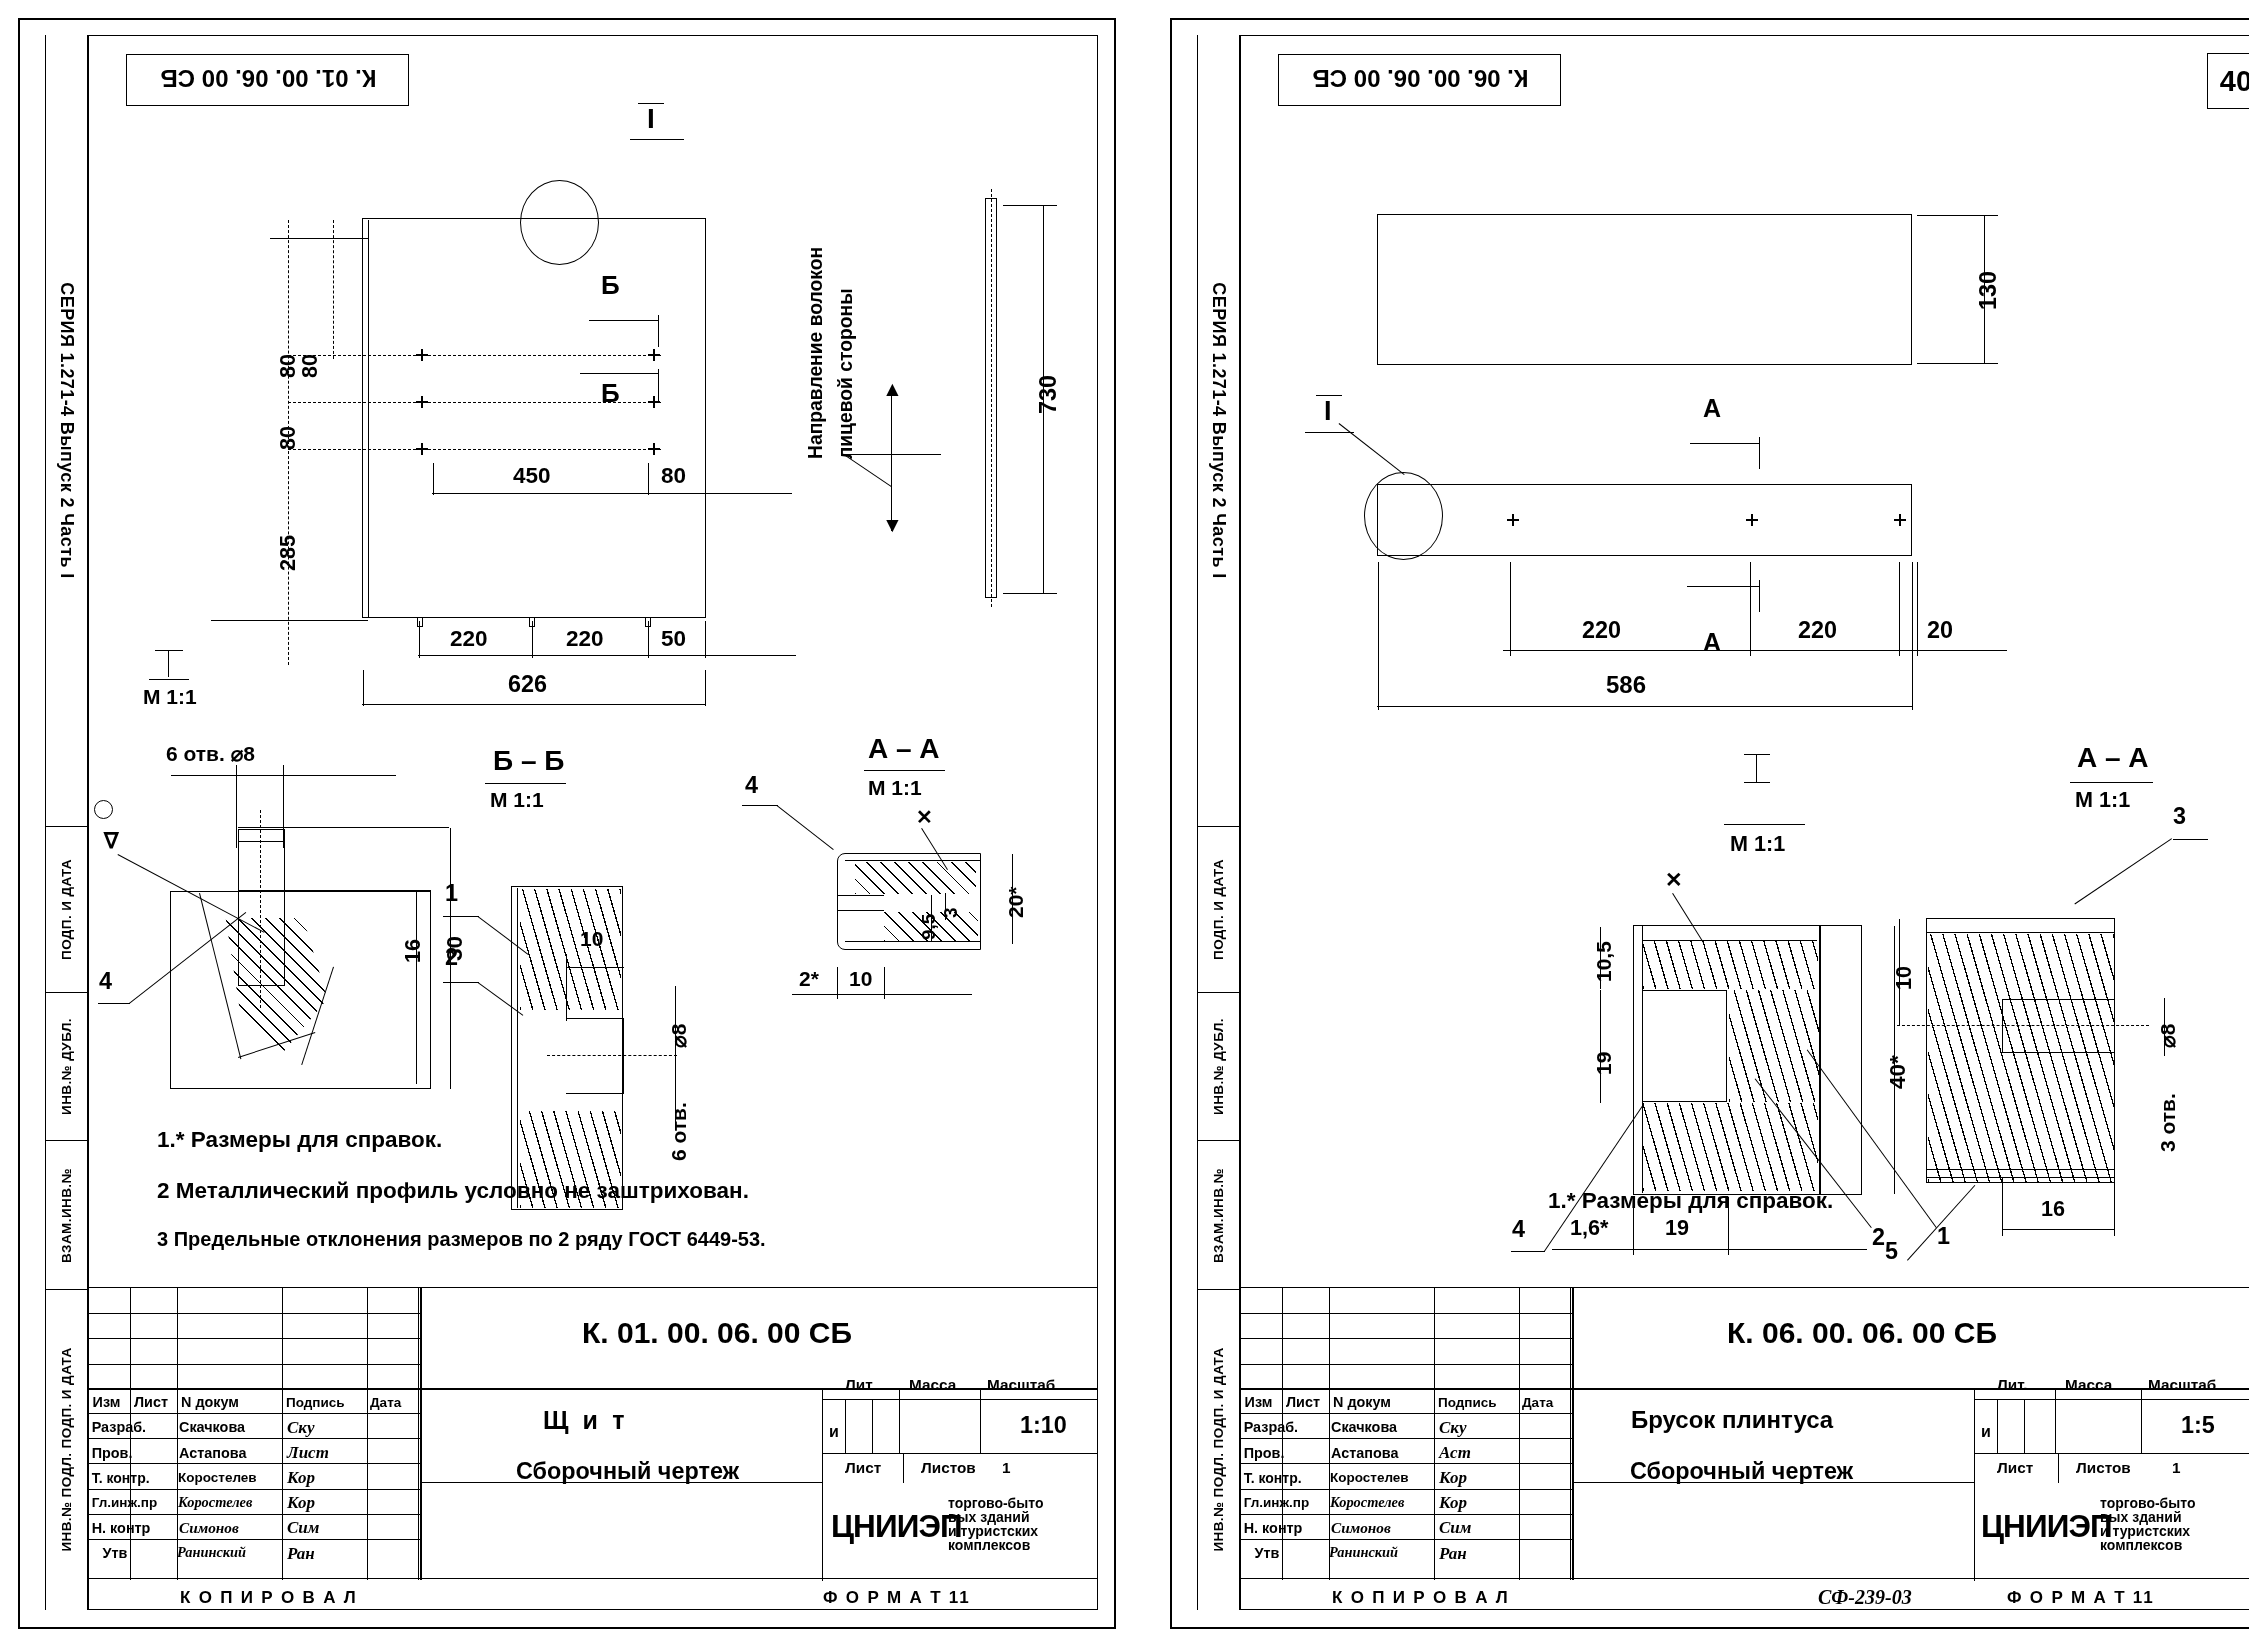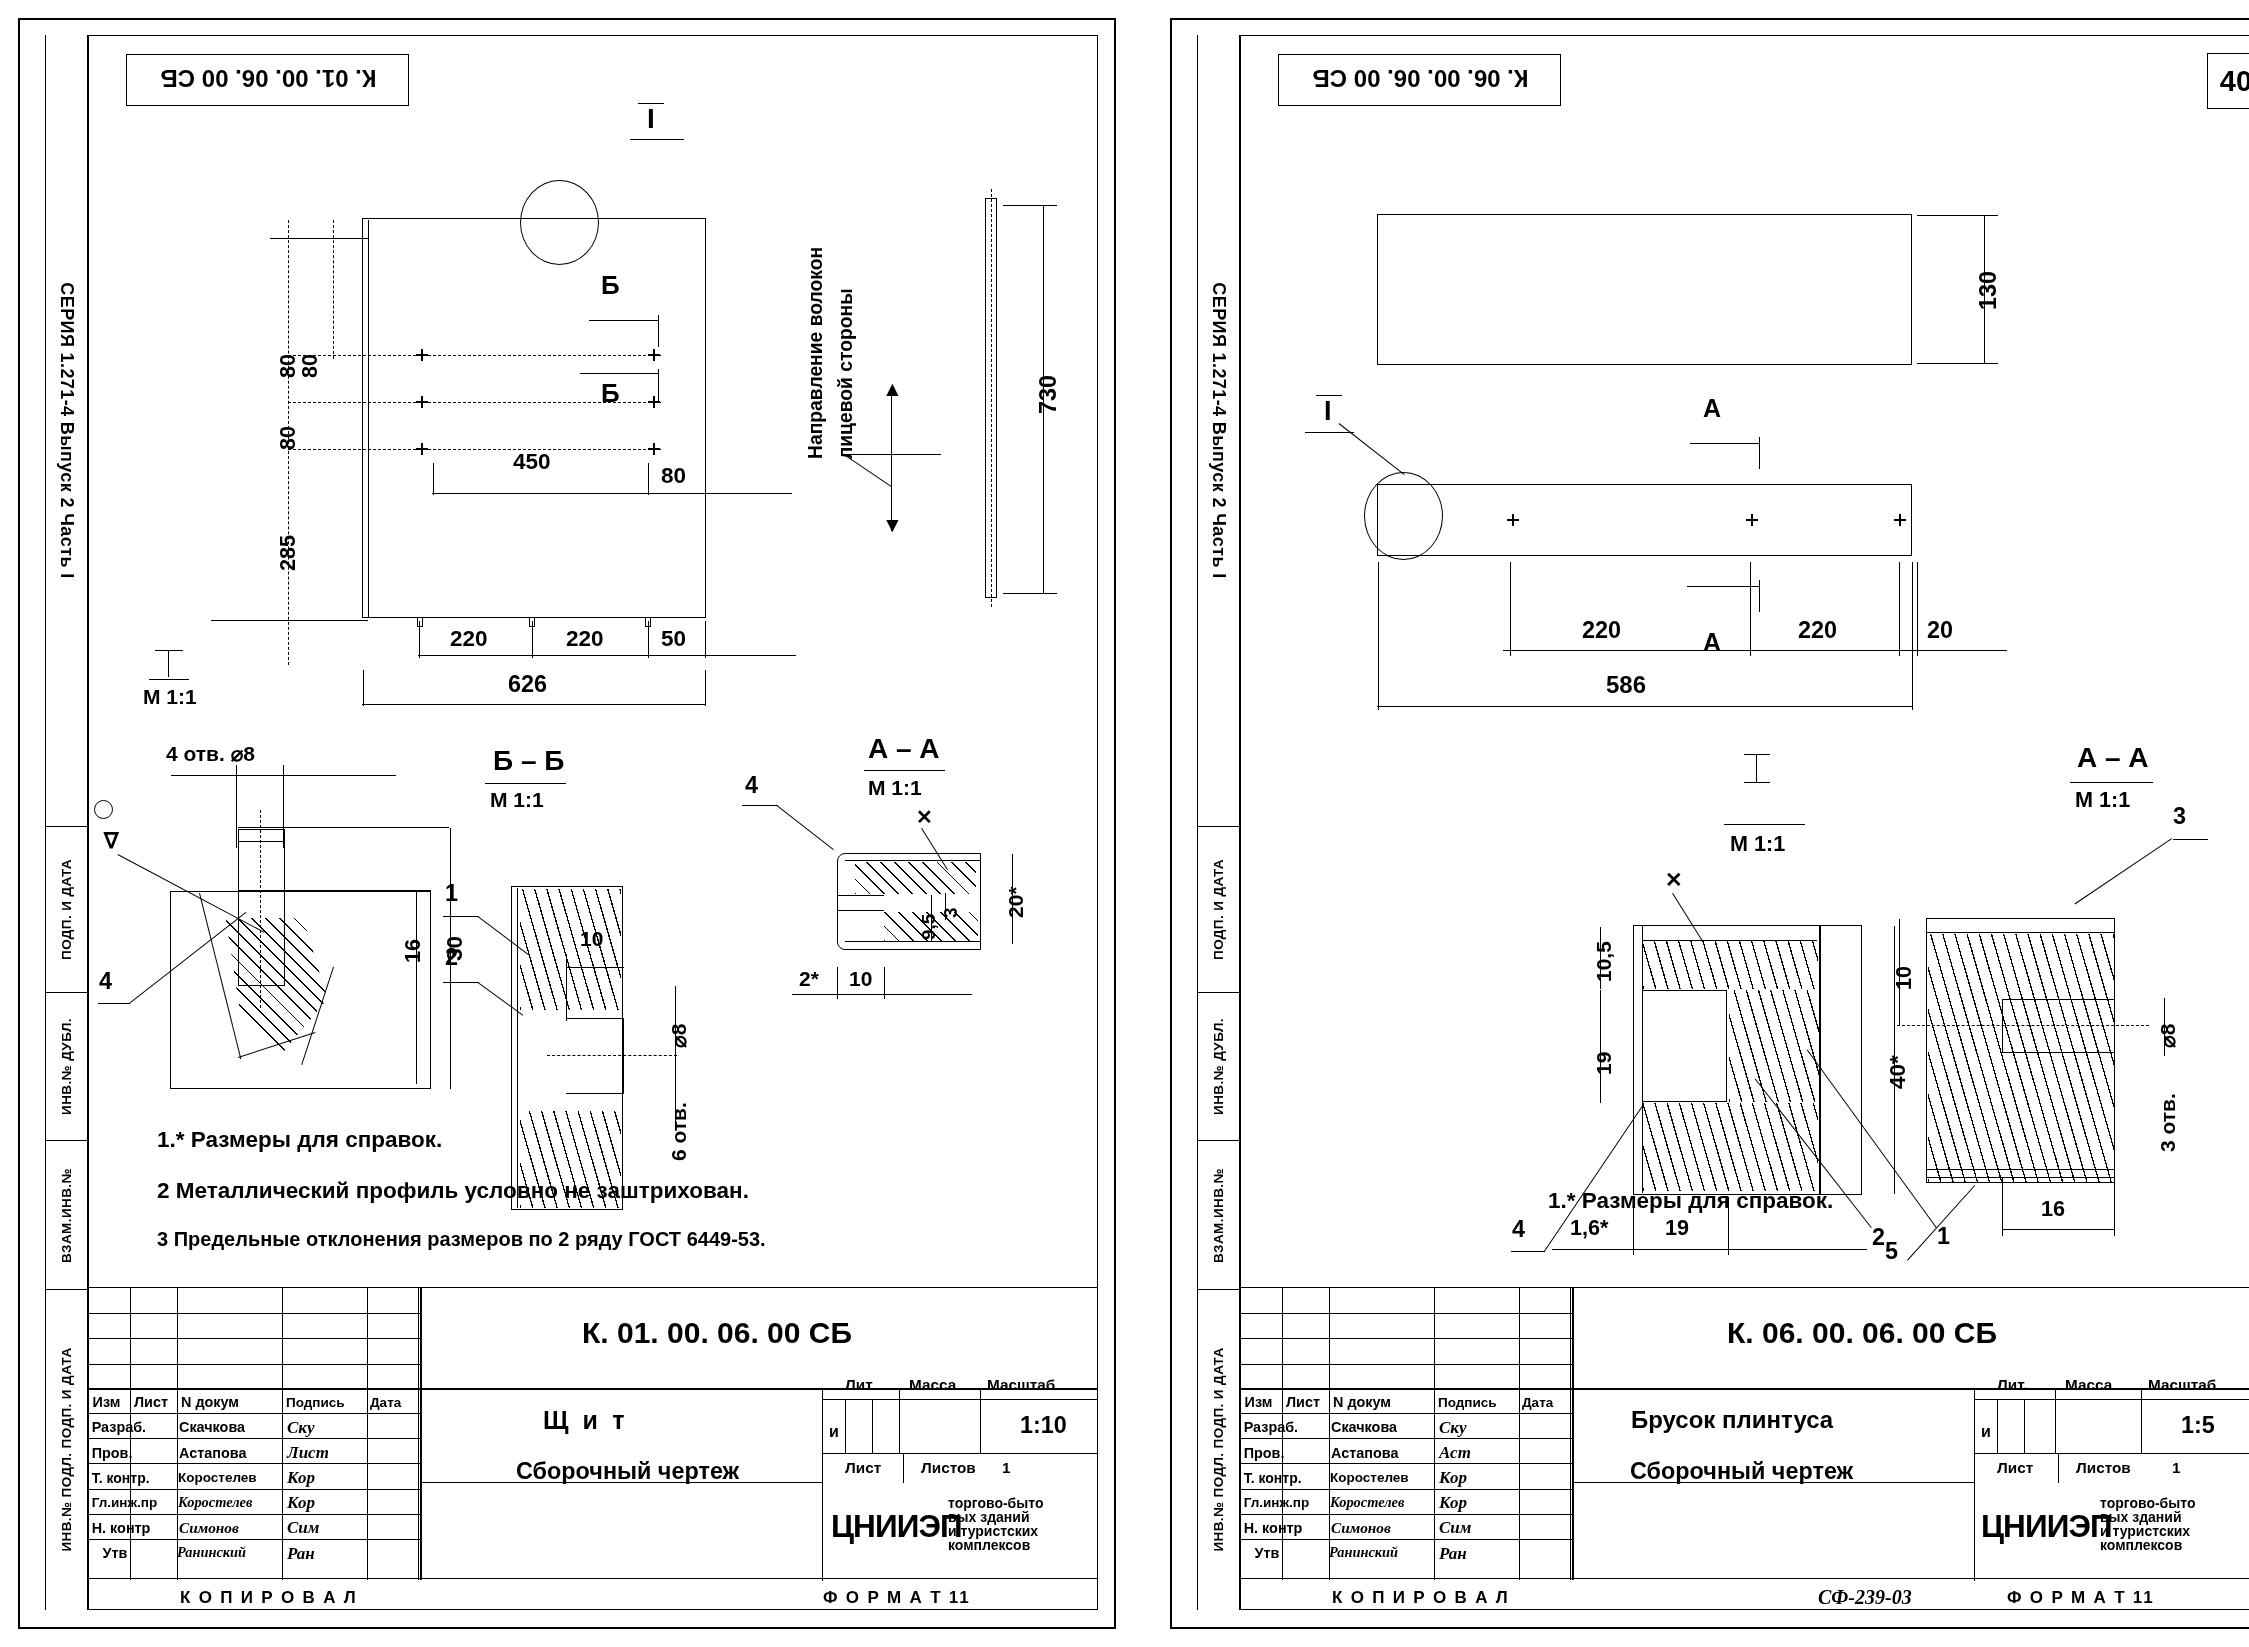--- a/index.html
+++ b/index.html
@@ -156,21 +156,21 @@
   <div class="t" style="left:601px;top:270px;font-size:26px;">Б</div>
   <div class="ln hl" style="left:589px;top:320px;width:70px;"></div>
   <div class="ln vl" style="left:658px;top:315px;height:31.5px;"></div>
   <div class="t" style="left:601px;top:378px;font-size:26px;">Б</div>
   <div class="ln hl" style="left:580px;top:373px;width:79px;"></div>
   <div class="ln vl" style="left:658px;top:369px;height:31.5px;"></div>
 
   <div class="ln hl" style="left:432px;top:493px;width:360px;"></div>
   <div class="ln vl" style="left:433px;top:463px;height:31.5px;"></div>
   <div class="ln vl" style="left:648px;top:463px;height:31.5px;"></div>
-  <div class="t" style="left:513px;top:449px;font-size:22.5px;">450</div>
+  <div class="t" style="left:513px;top:463px;font-size:22.5px;">450</div>
   <div class="t" style="left:661px;top:463px;font-size:22.5px;">80</div>
 
   <div class="ln hl" style="left:418px;top:655px;width:378px;"></div>
   <div class="ln vl" style="left:419px;top:621px;height:37px;"></div>
   <div class="ln vl" style="left:532px;top:621px;height:37px;"></div>
   <div class="ln vl" style="left:648px;top:621px;height:37px;"></div>
   <div class="ln vl" style="left:705px;top:621px;height:37px;"></div>
   <div class="t" style="left:450px;top:626px;font-size:22.5px;">220</div>
   <div class="t" style="left:566px;top:626px;font-size:22.5px;">220</div>
   <div class="t" style="left:661px;top:626px;font-size:22.5px;">50</div>
@@ -198,21 +198,21 @@
   <div class="ln hl" style="left:1003px;top:205px;width:54px;"></div>
   <div class="ln hl" style="left:1003px;top:593px;width:54px;"></div>
   <div class="ln vl" style="left:1043px;top:205px;height:389px;"></div>
   <div class="t rot90" style="left:1035px;top:414px;font-size:23.4px;">730</div>
 
   <div class="ln hl" style="left:155px;top:650px;width:28px;"></div>
   <div class="ln vl" style="left:168px;top:650px;height:27px;"></div>
   <div class="ln hl" style="left:149px;top:679px;width:40px;"></div>
   <div class="t" style="left:143px;top:685px;font-size:21px;">М 1:1</div>
 
-  <div class="t" style="left:166px;top:742px;font-size:21px;">4 отв. ⌀8</div>
+  <div class="t" style="left:166px;top:742px;font-size:21px;">6 отв. ⌀8</div>
   <div class="ln hl" style="left:171px;top:775px;width:225px;"></div>
   <div class="ln vl" style="left:236px;top:765px;height:83px;"></div>
   <div class="ln vl" style="left:283px;top:765px;height:83px;"></div>
 
   <div class="box" style="left:170px;top:891px;width:261px;height:198px;"></div>
   <div class="ln hl" style="left:238px;top:827px;width:211px;"></div>
   <div class="ln hl" style="left:238px;top:890px;width:193px;"></div>
   <div class="box" style="left:238px;top:829px;width:47px;height:157px;"></div>
   <div class="ln hl" style="left:238px;top:841px;width:47px;"></div>
   <div class="dash-v" style="left:260px;top:810px;height:198px;"></div>

